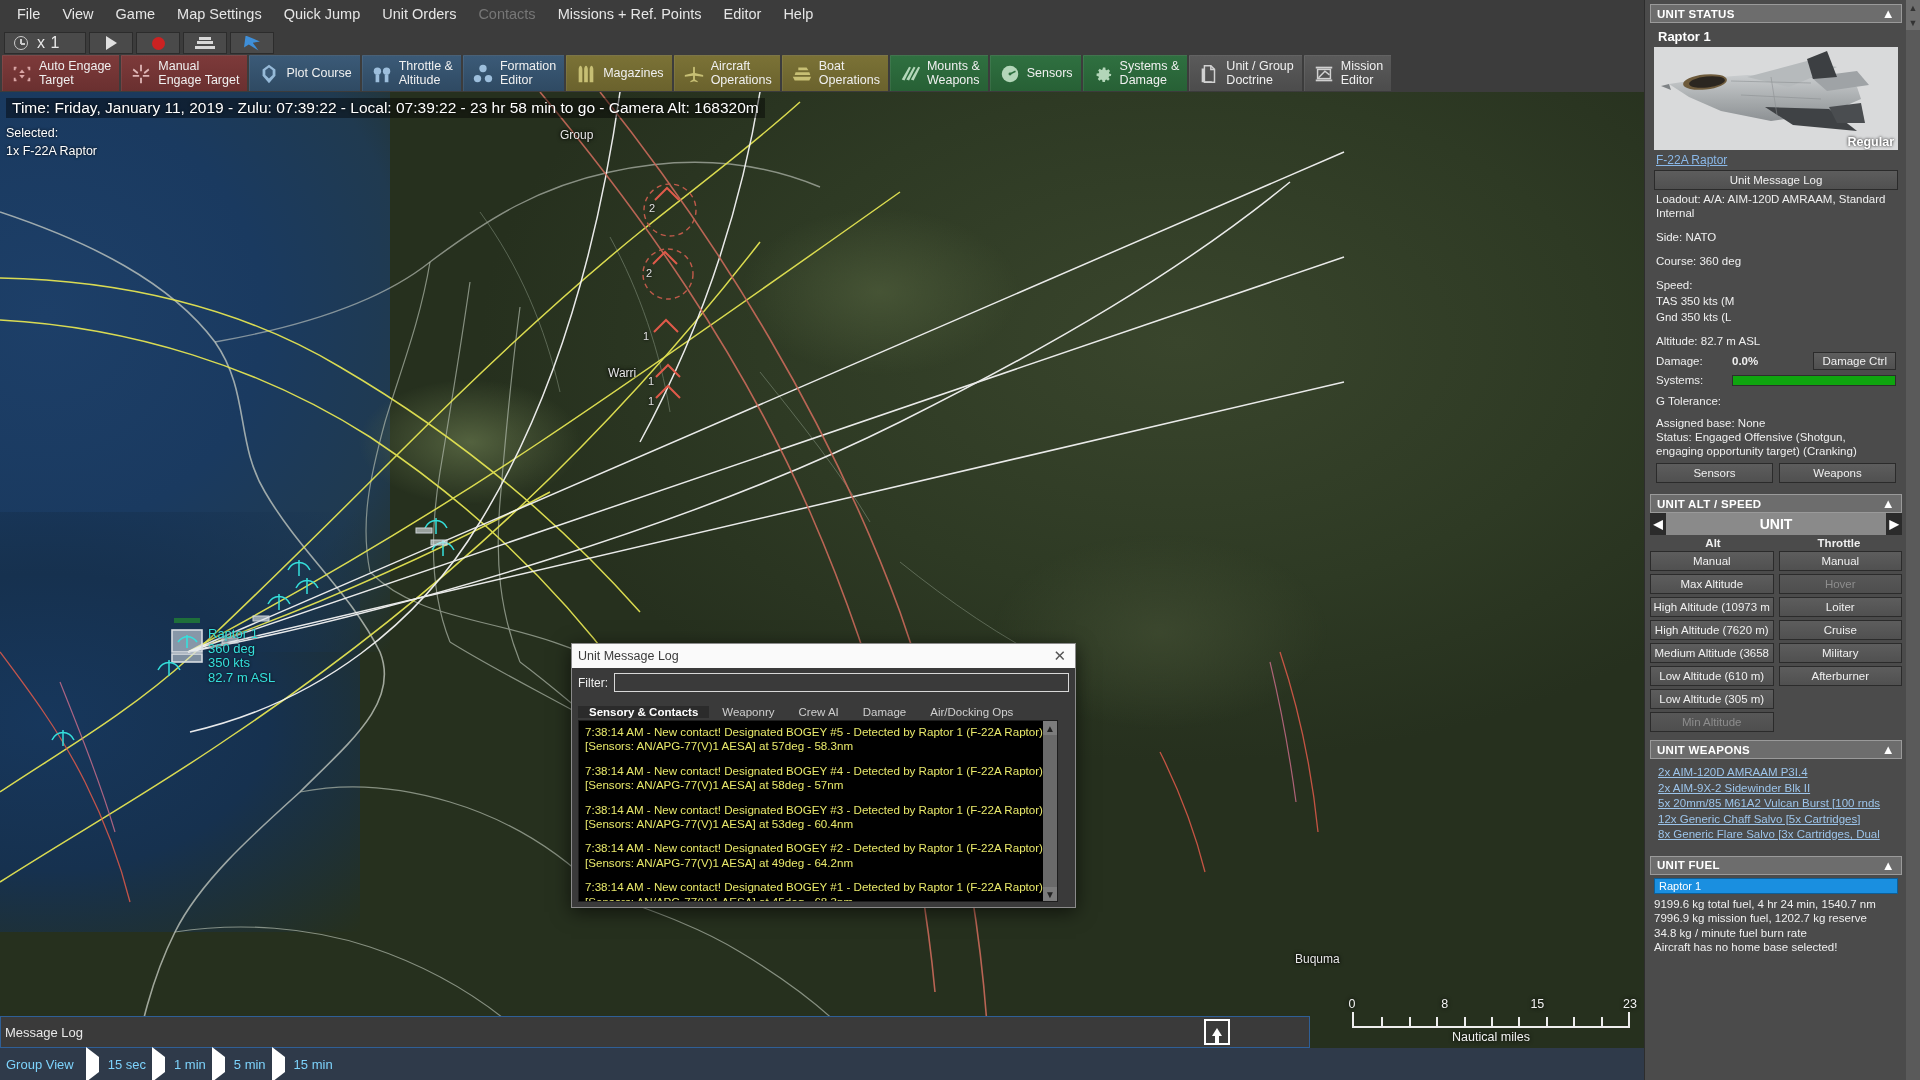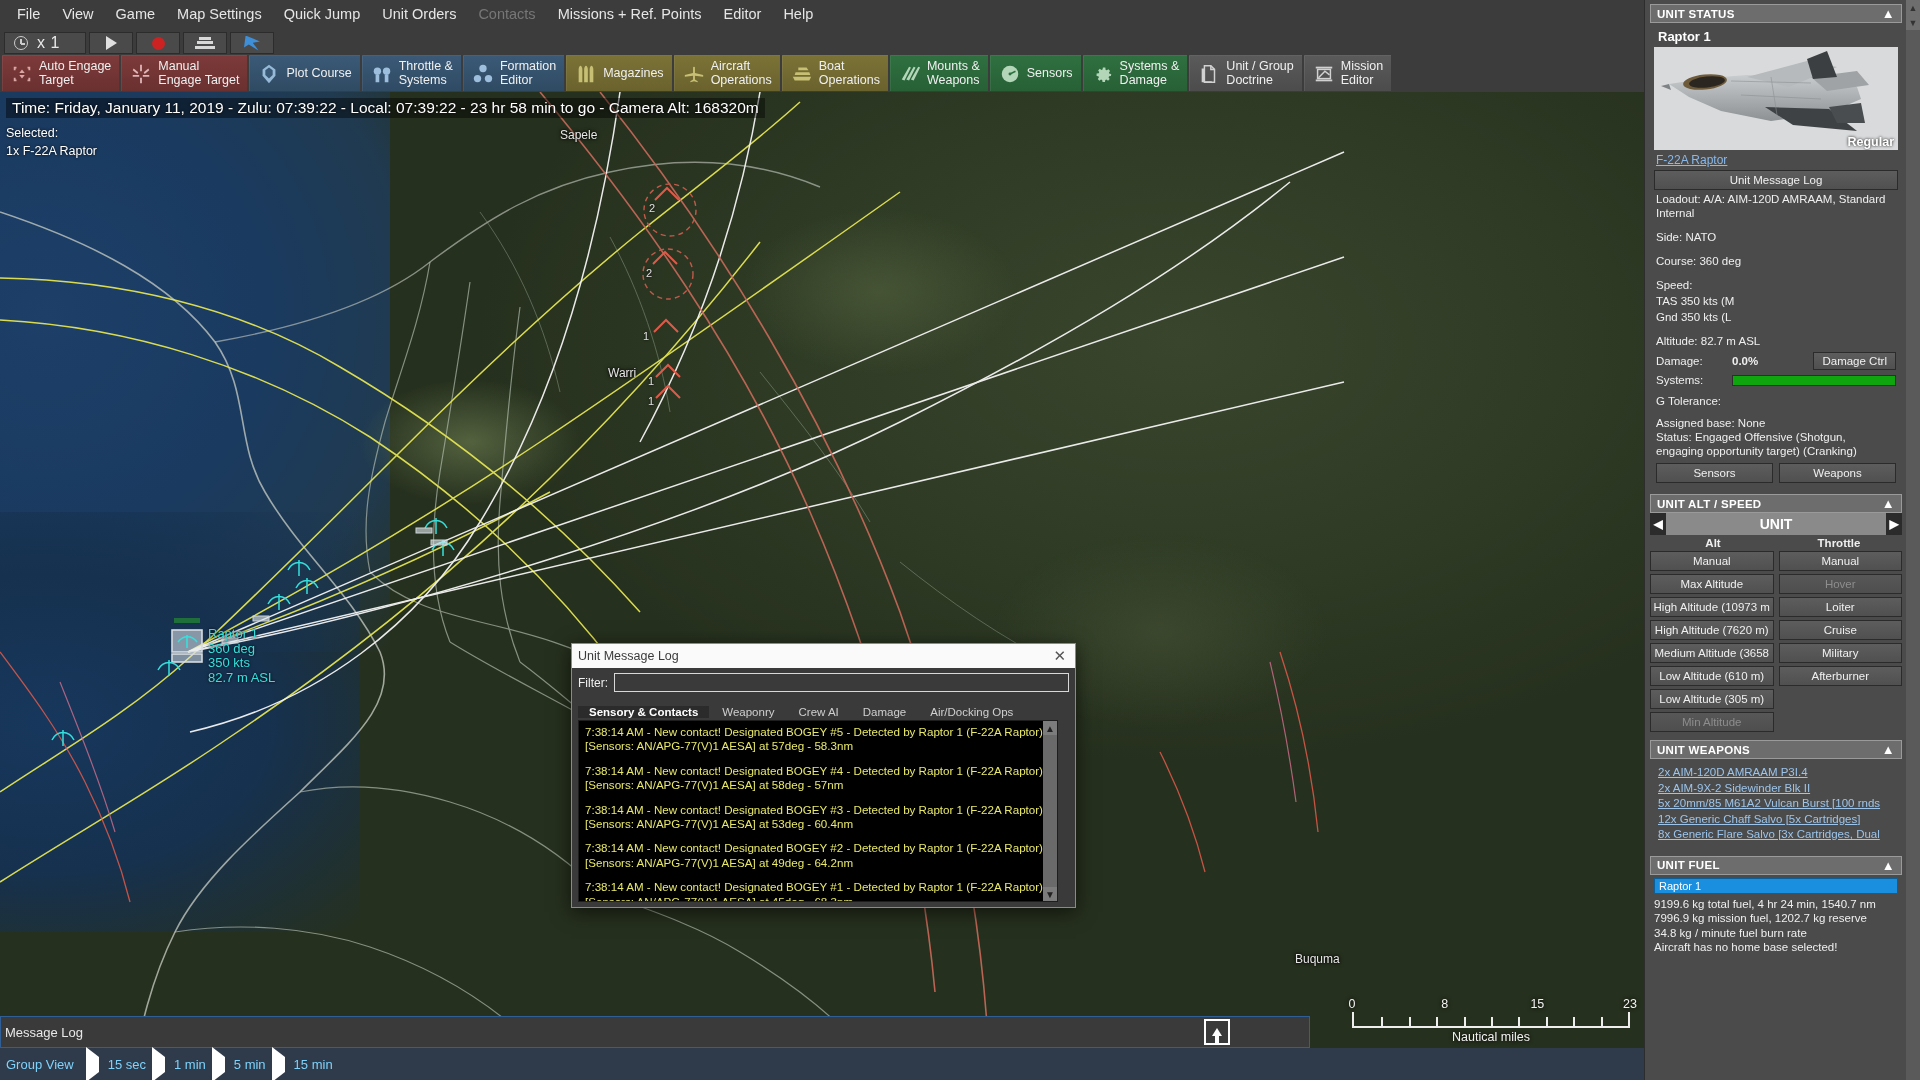--- a/index.html
+++ b/index.html
@@ -301,21 +301,21 @@
           <svg viewBox="0 0 24 24" width="22" height="22">
             <g fill="#a6c8e6">
               <circle cx="7" cy="9" r="4"></circle>
               <circle cx="17" cy="9" r="4"></circle>
               <path d="M5 13h4v8H5zM15 13h4v8h-4z"></path>
             </g>
           </svg>
         </span>
         <span class="txt">
           <span>Throttle &amp;</span>
-          <span>Systems</span>
+          <span>Altitude</span>
         </span>
       </div>
       <div class="act blue">
         <span class="act-ico">
           <svg viewBox="0 0 24 24" width="22" height="22">
             <g fill="#a6c8e6">
               <circle cx="12" cy="6" r="4"></circle>
               <circle cx="6" cy="17" r="4"></circle>
               <circle cx="18" cy="17" r="4"></circle>
             </g>
@@ -542,21 +542,21 @@
       </g>
     </svg>
 
     <div class="timeline-txt">Time: Friday, January 11, 2019 - Zulu: 07:39:22 - Local: 07:39:22 - 23 hr 58 min to go -  Camera Alt: 168320m</div>
     <div class="sel-block">
       <div>Selected:</div>
       <div>1x F-22A Raptor</div>
     </div>
 
     <div id="city-layer">
-        <div class="city-lbl" style="left: 560px; top: 36px;">Sapele</div>
+        <div class="city-lbl" style="left: 560px; top: 36px;">Group</div>
         <div class="city-lbl" style="left: 608px; top: 274px;">Warri</div>
         <div class="city-lbl" style="left: 1295px; top: 860px;">Buquma</div>
       </div>
     <div id="contact-layer">
         <div class="bogey-lbl" style="left: 649px; top: 110px;">2</div>
         <div class="bogey-lbl" style="left: 646px; top: 175px;">2</div>
         <div class="bogey-lbl" style="left: 643px; top: 238px;">1</div>
         <div class="bogey-lbl" style="left: 648px; top: 283px;">1</div>
         <div class="bogey-lbl" style="left: 648px; top: 303px;">1</div>
       </div>

